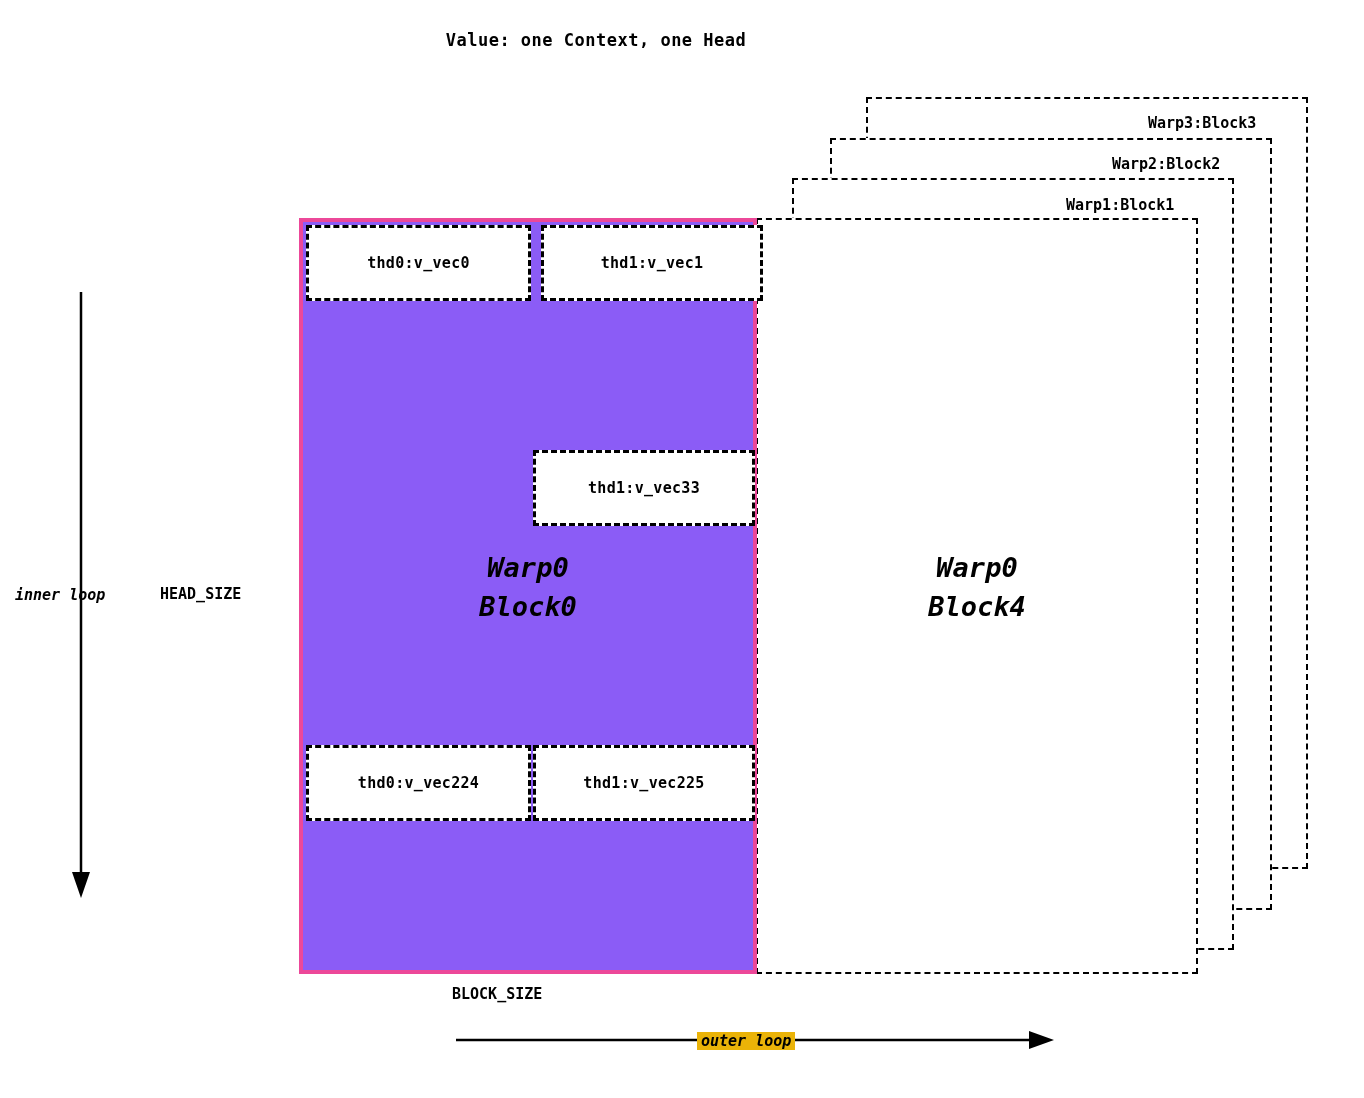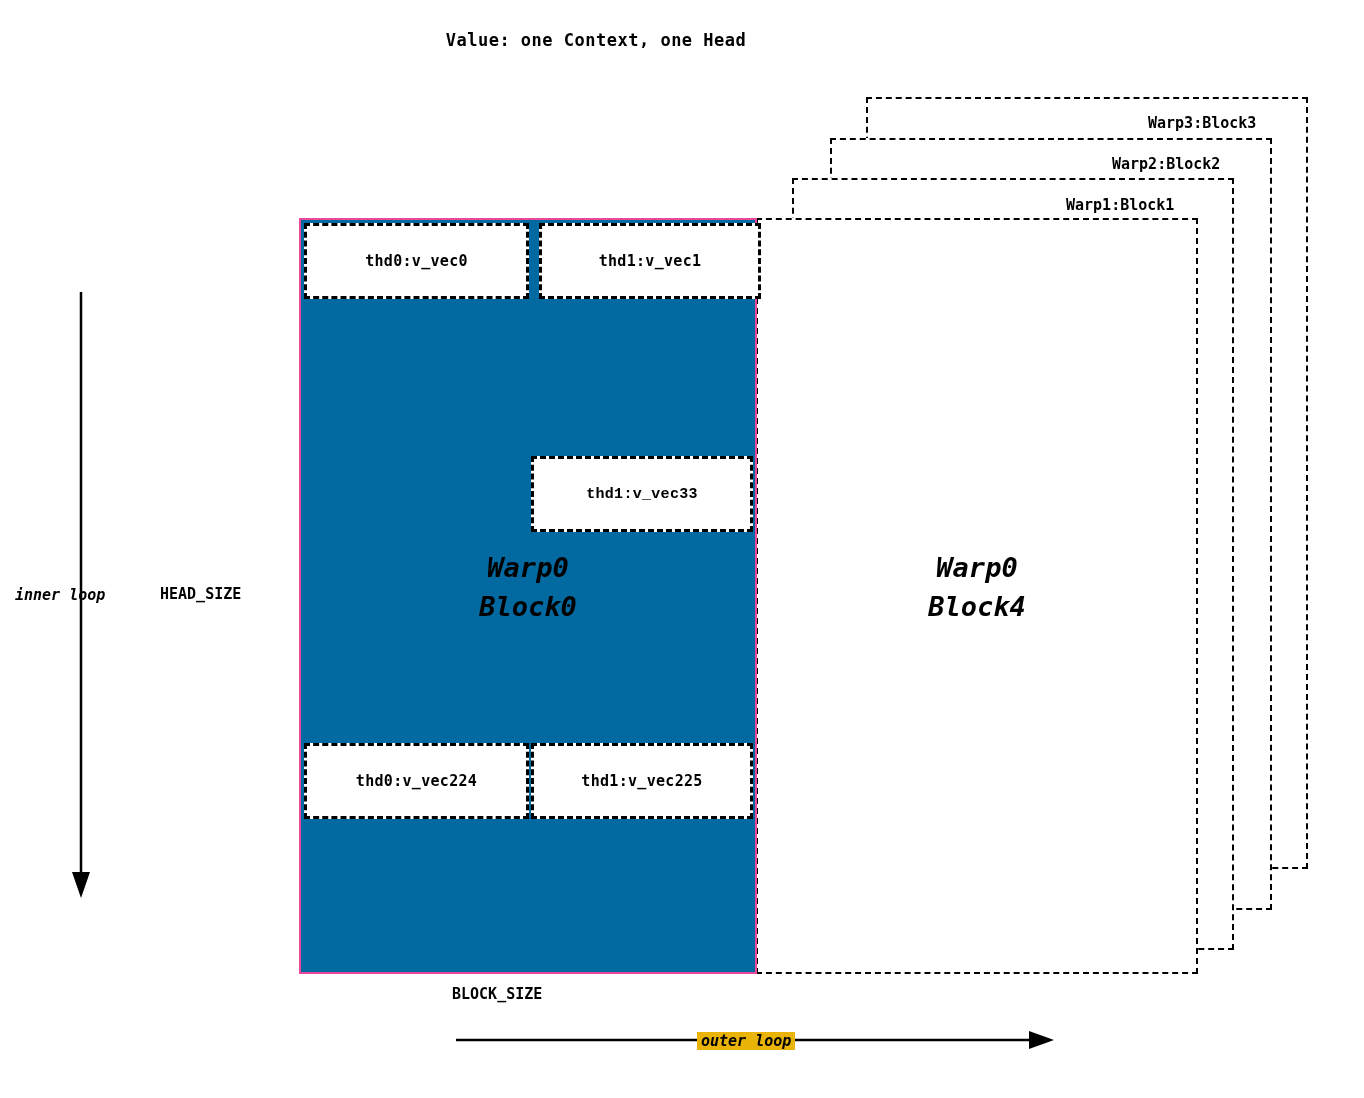--- a/index.html
+++ b/index.html
@@ -47,22 +47,22 @@
 
   
   .block4 {
     border: 2px dashed #000;
     background: #ffffff;
     box-sizing: border-box;
   }
 
   
   .block0 {
-    border: 2px solid #ec4899;
-    background: #0369a1;
+    border: 4px solid #ec4899;
+    background: #8b5cf6;
     box-sizing: border-box;
     padding-left: 9px;
   }
 
   
   .cell {
     position: absolute;
     border: 3px dashed #000;
     background: #ffffff;
     box-sizing: border-box;
@@ -126,21 +126,21 @@
 
   <div class="abs block0" style="left:299px; top:218px; width:458px; height:756px;">
 
     <div class="cell" style="left:3px; top:3px; width:225px; height:76px;">
       <span>thd0:v_vec0</span>
     </div>
     <div class="cell" style="left:238px; top:3px; width:222px; height:76px;">
       <span>thd1:v_vec1</span>
     </div>
 
-    <div class="cell" style="left:230px; top:236px; width:222px; height:76px;font-family:Liberation Mono, monospace;">
+    <div class="cell" style="left:230px; top:228px; width:222px; height:76px;">
       <span>thd1:v_vec33</span>
     </div>
 
     <div class="cell" style="left:3px; top:523px; width:225px; height:76px;">
       <span>thd0:v_vec224</span>
     </div>
     <div class="cell" style="left:230px; top:523px; width:222px; height:76px;">
       <span>thd1:v_vec225</span>
     </div>
 

